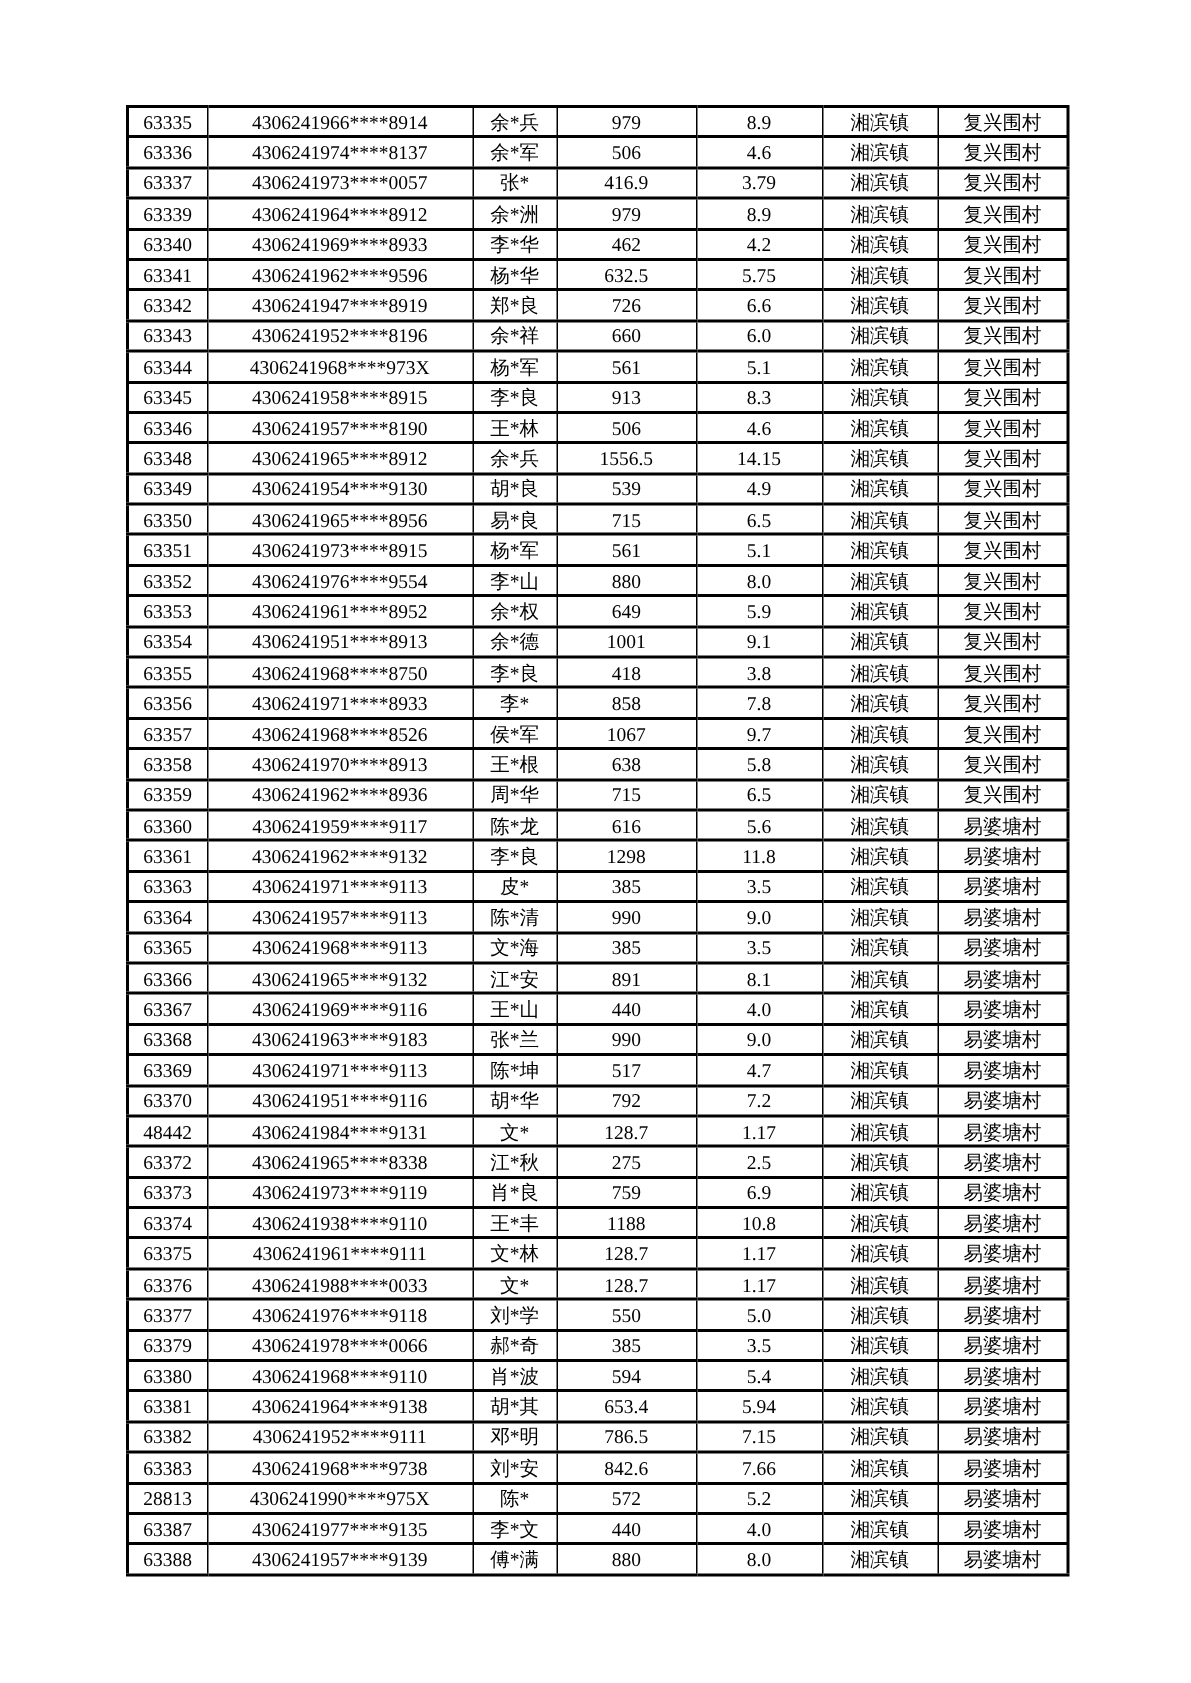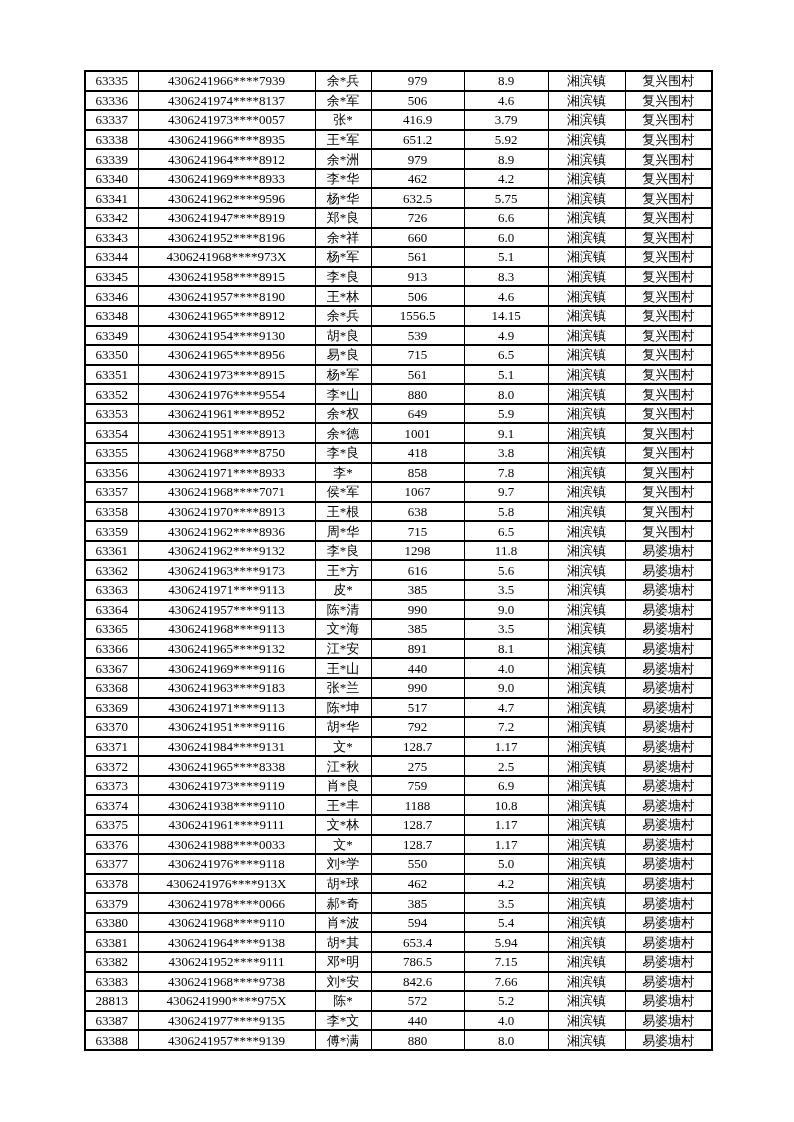--- a/index.html
+++ b/index.html
@@ -56,21 +56,21 @@
         <col style="width: 177px;">
         <col style="width: 56px;">
         <col style="width: 93px;">
         <col style="width: 84px;">
         <col style="width: 77px;">
         <col style="width: 87px;">
       </colgroup>
     <tbody>
         <tr>
           <td>63335</td>
-          <td>4306241966****7939</td>
+          <td>4306241966****8914</td>
           <td>余*兵</td>
           <td>979</td>
           <td>8.9</td>
           <td>湘滨镇</td>
           <td>复兴围村</td>
         </tr>
         <tr>
           <td>63336</td>
           <td>4306241974****8137</td>
           <td>余*军</td>
@@ -82,29 +82,20 @@
         <tr>
           <td>63337</td>
           <td>4306241973****0057</td>
           <td>张*</td>
           <td>416.9</td>
           <td>3.79</td>
           <td>湘滨镇</td>
           <td>复兴围村</td>
         </tr>
         <tr>
-          <td>63338</td>
-          <td>4306241966****8935</td>
-          <td>王*军</td>
-          <td>651.2</td>
-          <td>5.92</td>
-          <td>湘滨镇</td>
-          <td>复兴围村</td>
-        </tr>
-        <tr>
           <td>63339</td>
           <td>4306241964****8912</td>
           <td>余*洲</td>
           <td>979</td>
           <td>8.9</td>
           <td>湘滨镇</td>
           <td>复兴围村</td>
         </tr>
         <tr>
           <td>63340</td>
@@ -245,21 +236,21 @@
           <td>63356</td>
           <td>4306241971****8933</td>
           <td>李*</td>
           <td>858</td>
           <td>7.8</td>
           <td>湘滨镇</td>
           <td>复兴围村</td>
         </tr>
         <tr>
           <td>63357</td>
-          <td>4306241968****7071</td>
+          <td>4306241968****8526</td>
           <td>侯*军</td>
           <td>1067</td>
           <td>9.7</td>
           <td>湘滨镇</td>
           <td>复兴围村</td>
         </tr>
         <tr>
           <td>63358</td>
           <td>4306241970****8913</td>
           <td>王*根</td>
@@ -271,38 +262,38 @@
         <tr>
           <td>63359</td>
           <td>4306241962****8936</td>
           <td>周*华</td>
           <td>715</td>
           <td>6.5</td>
           <td>湘滨镇</td>
           <td>复兴围村</td>
         </tr>
         <tr>
+          <td>63360</td>
+          <td>4306241959****9117</td>
+          <td>陈*龙</td>
+          <td>616</td>
+          <td>5.6</td>
+          <td>湘滨镇</td>
+          <td>易婆塘村</td>
+        </tr>
+        <tr>
           <td>63361</td>
           <td>4306241962****9132</td>
           <td>李*良</td>
           <td>1298</td>
           <td>11.8</td>
           <td>湘滨镇</td>
           <td>易婆塘村</td>
         </tr>
         <tr>
-          <td>63362</td>
-          <td>4306241963****9173</td>
-          <td>王*方</td>
-          <td>616</td>
-          <td>5.6</td>
-          <td>湘滨镇</td>
-          <td>易婆塘村</td>
-        </tr>
-        <tr>
           <td>63363</td>
           <td>4306241971****9113</td>
           <td>皮*</td>
           <td>385</td>
           <td>3.5</td>
           <td>湘滨镇</td>
           <td>易婆塘村</td>
         </tr>
         <tr>
           <td>63364</td>
@@ -361,21 +352,21 @@
         <tr>
           <td>63370</td>
           <td>4306241951****9116</td>
           <td>胡*华</td>
           <td>792</td>
           <td>7.2</td>
           <td>湘滨镇</td>
           <td>易婆塘村</td>
         </tr>
         <tr>
-          <td>63371</td>
+          <td>48442</td>
           <td>4306241984****9131</td>
           <td>文*</td>
           <td>128.7</td>
           <td>1.17</td>
           <td>湘滨镇</td>
           <td>易婆塘村</td>
         </tr>
         <tr>
           <td>63372</td>
           <td>4306241965****8338</td>
@@ -424,29 +415,20 @@
         <tr>
           <td>63377</td>
           <td>4306241976****9118</td>
           <td>刘*学</td>
           <td>550</td>
           <td>5.0</td>
           <td>湘滨镇</td>
           <td>易婆塘村</td>
         </tr>
         <tr>
-          <td>63378</td>
-          <td>4306241976****913X</td>
-          <td>胡*球</td>
-          <td>462</td>
-          <td>4.2</td>
-          <td>湘滨镇</td>
-          <td>易婆塘村</td>
-        </tr>
-        <tr>
           <td>63379</td>
           <td>4306241978****0066</td>
           <td>郝*奇</td>
           <td>385</td>
           <td>3.5</td>
           <td>湘滨镇</td>
           <td>易婆塘村</td>
         </tr>
         <tr>
           <td>63380</td>

